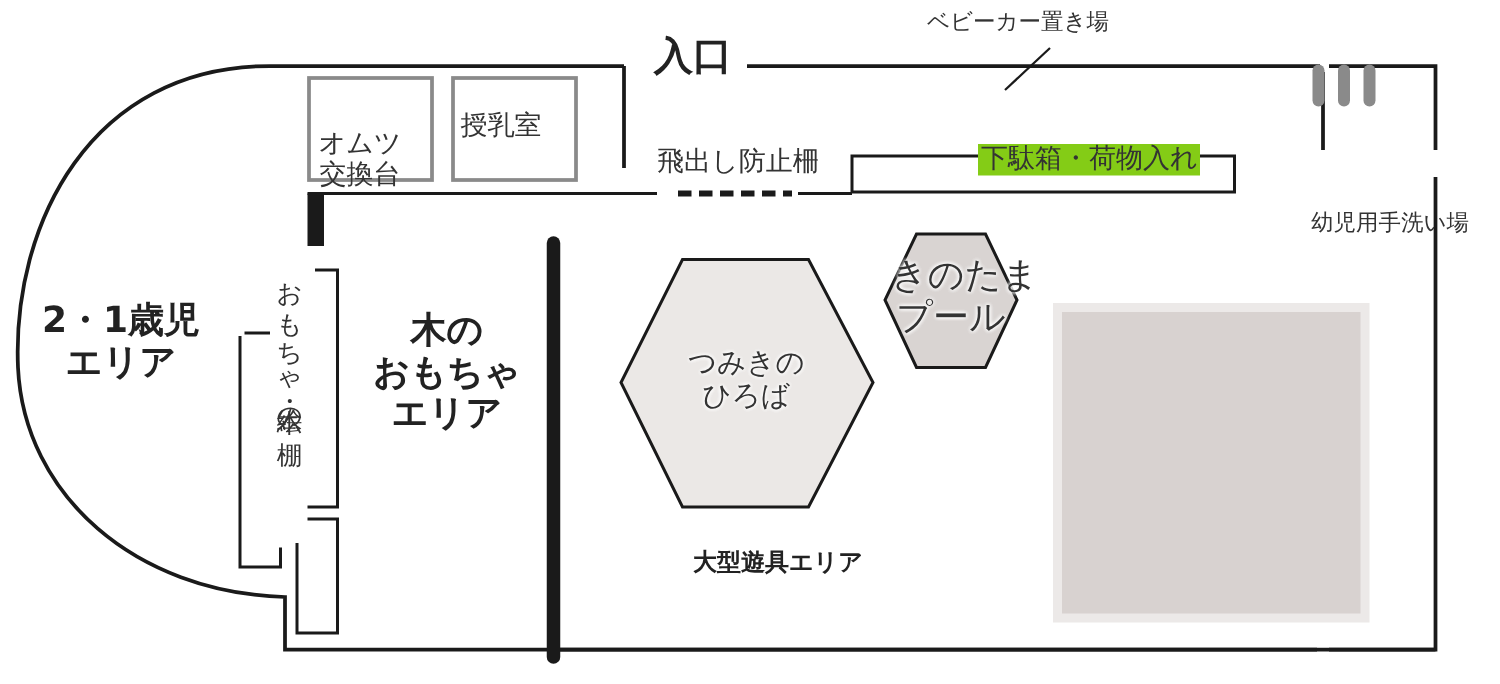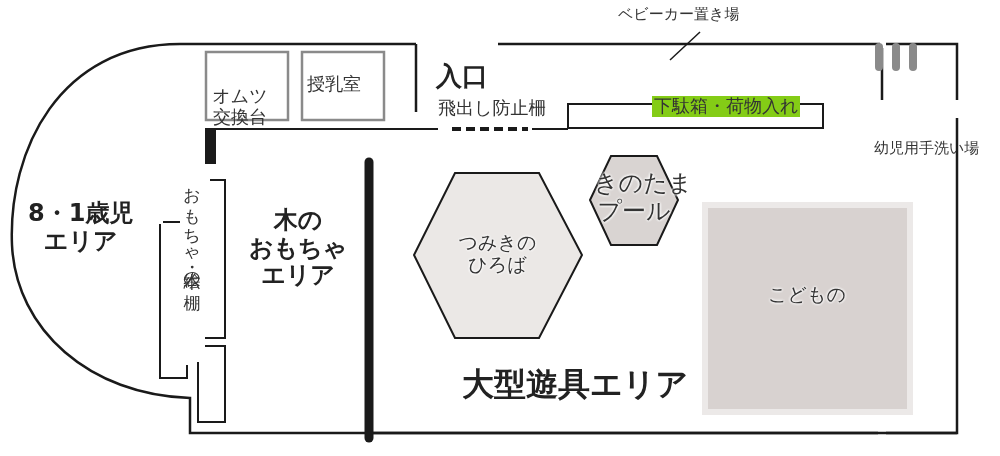--- a/index.html
+++ b/index.html
@@ -52,51 +52,50 @@
   <path d="M205,346 L225,346 L225,422 L198,422 L198,362" fill="none" stroke="#1a1a1a" stroke-width="2"></path>
   <path d="M163,222 L180,222 M160,224 L160,378 L187,378 L187,365" fill="none" stroke="#1a1a1a" stroke-width="2"></path>
 
   <line x1="369" y1="162" x2="369" y2="438" stroke="#1a1a1a" stroke-width="9" stroke-linecap="round"></line>
 
   <polygon points="455,173 539,173 582,255 539,338 455,338 414,255" fill="#ebe8e6" stroke="#1a1a1a" stroke-width="2"></polygon>
   <polygon points="611,156 657,156 678,200 657,245 611,245 590,200" fill="#d9d4d2" stroke="#1a1a1a" stroke-width="2"></polygon>
   <rect x="705" y="205" width="205" height="207" fill="#d8d2d0" stroke="#ece9e8" stroke-width="6"></rect>
 </svg>
 
-<div class="lbl bold" style="left:436px;top:24px;font-size:26px;margin-top:38px;">入口</div>
+<div class="lbl bold" style="left:436px;top:24px;font-size:26px;">入口</div>
 <div class="lbl small" style="left:618px;top:6px;">ベビーカー置き場</div>
 <div class="lbl small" style="left:874px;top:92px;margin-top:48px;">幼児用手洗い場</div>
 
 <div class="lbl center" style="left:206px;top:58px;width:68px;font-size:18px;color:#333;margin-top:28px;">
   <div>オムツ</div>
   <div>交換台</div>
 </div>
 <div class="lbl center" style="left:302px;top:74px;width:64px;font-size:18px;color:#333;">授乳室</div>
 
 <div class="lbl" style="left:438px;top:98px;font-size:18px;color:#333;">飛出し防止柵</div>
 <div class="lbl" style="left:652px;top:96px;font-size:18px;color:#333;background:#84cc16;padding:0 2px;">下駄箱・荷物入れ</div>
 
 <div class="lbl vert" style="left:182px;top:176px;">おもちゃ・絵本の棚</div>
 
 <div class="lbl bold center" style="left:28px;top:200px;font-size:24px;">
-  <div>8・1歳児</div>
+  <div>2・1歳児</div>
   <div>エリア</div>
 </div>
 
 <div class="lbl bold center" style="left:238px;top:207px;width:120px;font-size:24px;">
   <div>木の</div>
   <div>おもちゃ</div>
   <div>エリア</div>
 </div>
 
-<div class="lbl bold" style="left:462px;top:366px;font-size:32px;">大型遊具エリア</div>
+<div class="lbl bold" style="left:462px;top:366px;font-size:16px;">大型遊具エリア</div>
 
 <div class="lbl center halo" style="left:440px;top:232px;width:115px;font-size:19px;color:#333;">
   <div>つみきの</div>
   <div>ひろば</div>
 </div>
 <div class="lbl center halo" style="left:594px;top:170px;width:80px;font-size:24px;color:#333;">
   <div>きのたま</div>
   <div>プール</div>
 </div>
 <div class="lbl center halo" style="left:752px;top:284px;width:110px;font-size:19px;color:#333;">
-  <div>こどもの</div>
 </div>
 
 </body></html>

